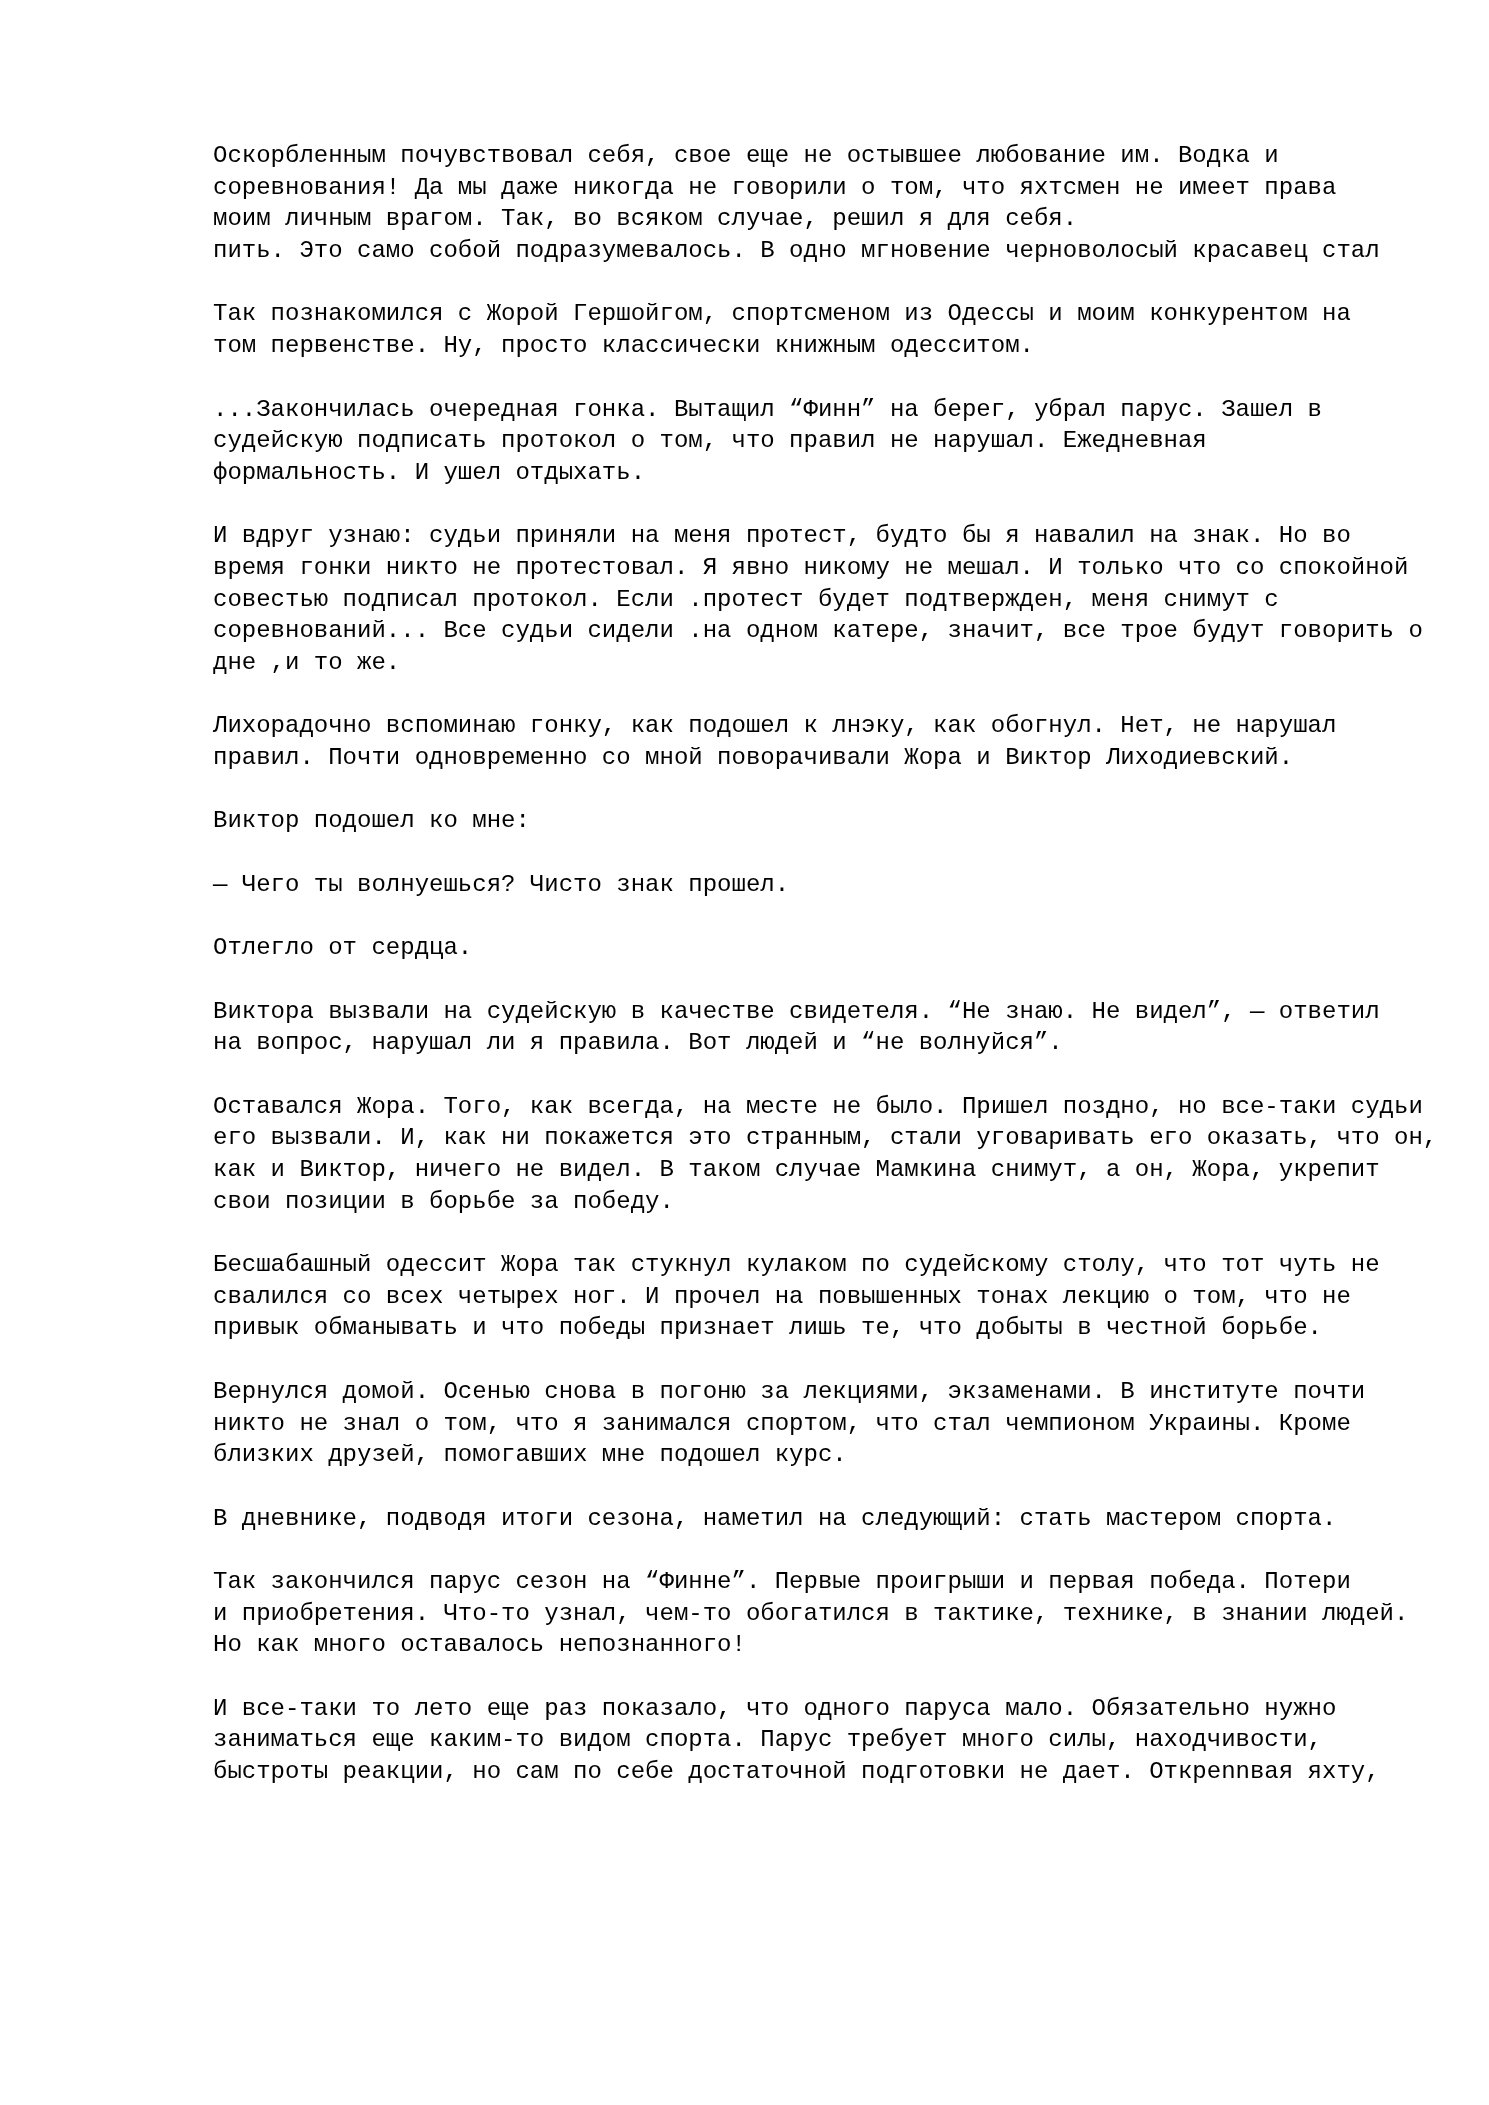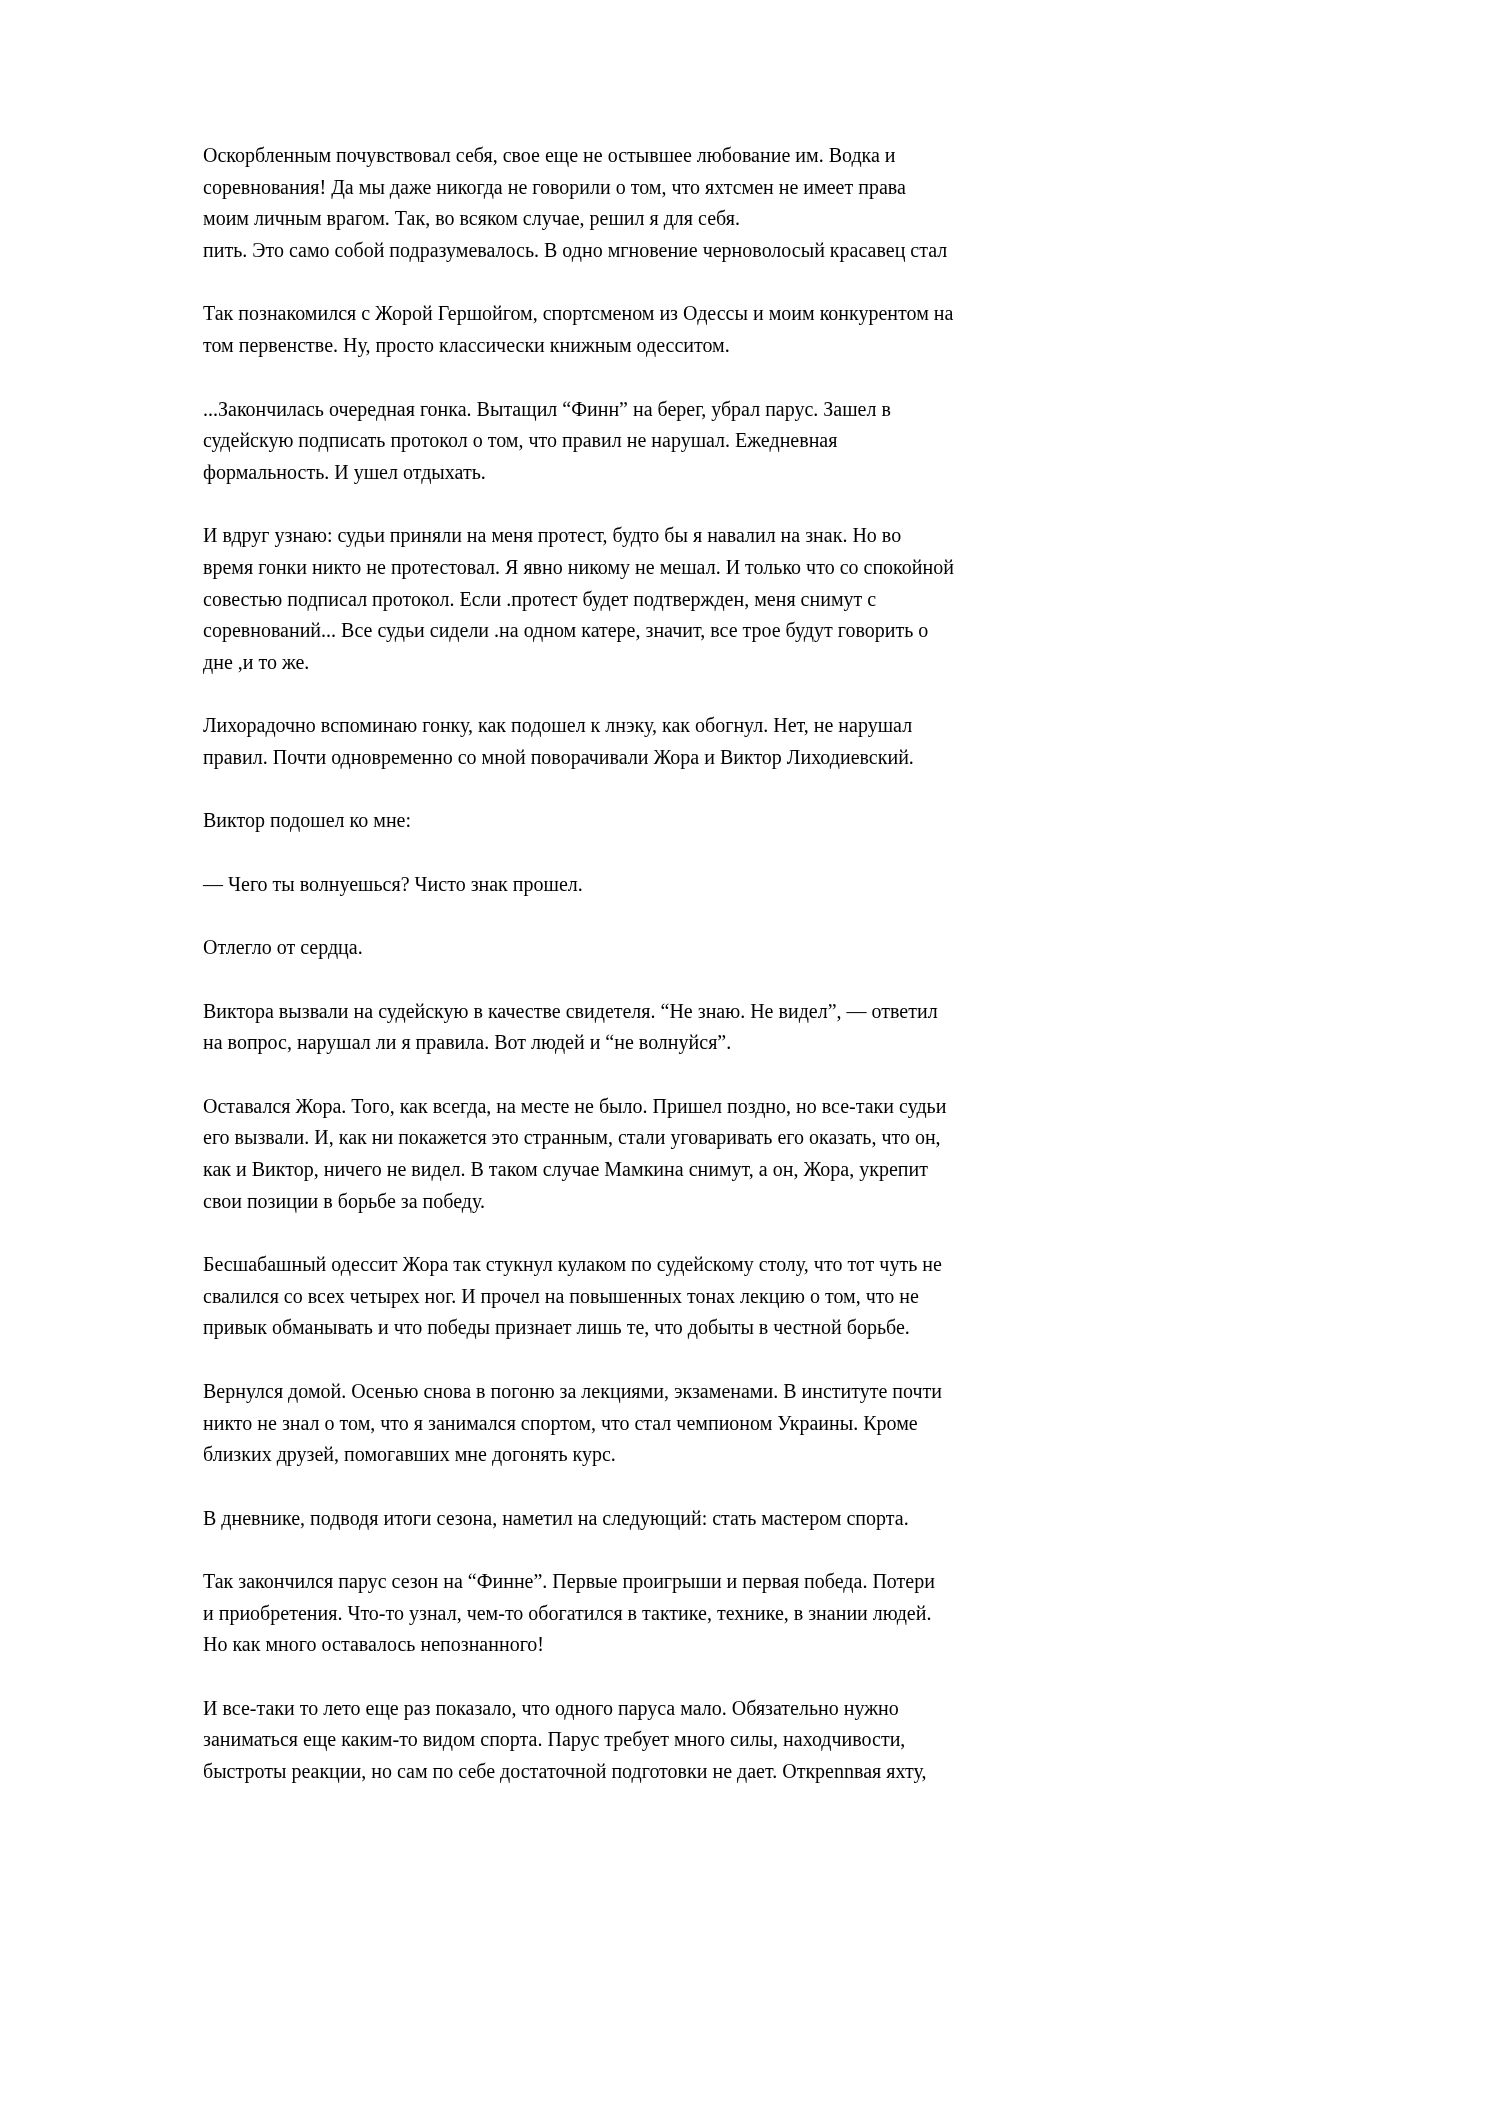--- a/index.html
+++ b/index.html
@@ -8,26 +8,26 @@
       background: #ffffff;
     }
     body {
       width: 1489px;
       height: 2105px;
       position: relative;
       overflow: hidden;
     }
     .page {
       position: absolute;
-      left: 203px;
+      left: 213px;
       top: 140px;
       width: 1180px;
       color: #000000;
-      font-family: Liberation Serif, serif;
-      font-size: 20px;
+      font-family: Liberation Mono, monospace;
+      font-size: 24px;
       line-height: 31.7px;
     }
     .para {
       margin: 0 0 31.7px 0;
     }
     .line {
       display: block;
       white-space: nowrap;
       height: 31.7px;
     }
@@ -95,21 +95,21 @@
   <p class="para">
     <span class="line">Бесшабашный одессит Жора так стукнул кулаком по судейскому столу, что тот чуть не</span>
     <span class="line">свалился со всех четырех ног. И прочел на повышенных тонах лекцию о том, что не</span>
     <span class="line">привык обманывать и что победы признает лишь те, что добыты в честной борьбе.</span>
   </p>
 
 
   <p class="para">
     <span class="line">Вернулся домой. Осенью снова в погоню за лекциями, экзаменами. В институте почти</span>
     <span class="line">никто не знал о том, что я занимался спортом, что стал чемпионом Украины. Кроме</span>
-    <span class="line">близких друзей, помогавших мне догонять курс.</span>
+    <span class="line">близких друзей, помогавших мне подошел курс.</span>
   </p>
 
   <p class="para">
     <span class="line">В дневнике, подводя итоги сезона, наметил на следующий: стать мастером спорта.</span>
   </p>
 
   <p class="para">
     <span class="line">Так закончился парус сезон на “Финне”. Первые проигрыши и первая победа. Потери</span>
     <span class="line">и приобретения. Что-то узнал, чем-то обогатился в тактике, технике, в знании людей.</span>
     <span class="line">Но как много оставалось непознанного!</span>

